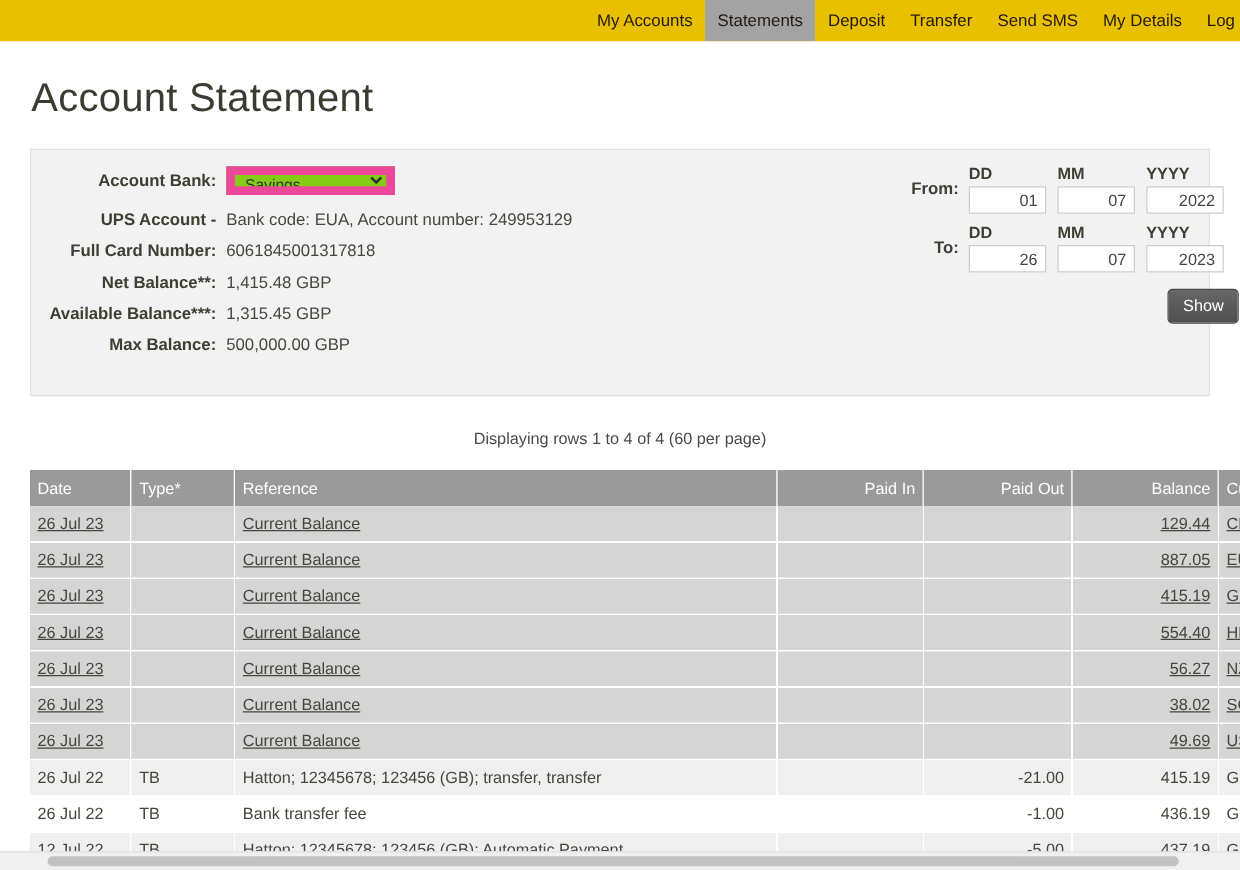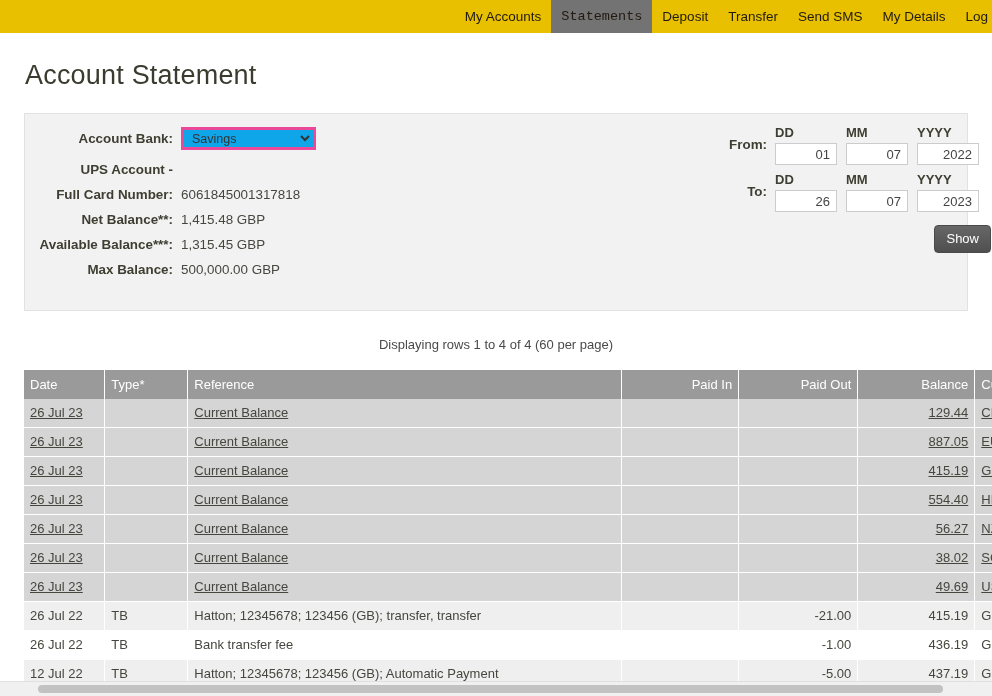--- a/index.html
+++ b/index.html
@@ -27,31 +27,30 @@
   .nav-item {
     display: flex;
     align-items: center;
     padding: 0 10px;
     font-size: 13.5px;
     color: #221a10;
     white-space: nowrap;
     cursor: pointer;
   }
   .nav-item.active {
-    background: #737373;
-    font-family: Liberation Mono, monospace;
+    background: #a3a3a3;
   }
   .nav-item:last-child { padding-right: 4px; }
 
   
   .page {
     padding: 0 24px;
   }
   .page-title {
-    font-size: 27px;
+    font-size: 32px;
     font-weight: normal;
     color: #3b3b2f;
     margin: 27px 0 0 1px;
     letter-spacing: .2px;
   }
 
   
   .panel {
     margin-top: 22px;
     background: #f2f2f2;
@@ -86,22 +85,22 @@
   }
   .field-row.select-row { margin-bottom: 11px; }
   .field-row.select-row .field-label { padding-top: 3px; }
 
   select.account-select {
     width: 135px;
     height: 23px;
     font-family: "Liberation Sans", sans-serif;
     font-size: 12.5px;
     color: #333;
-    background: #0ea5e9;
-    border: 3px solid #ec4899;
+    background: #84cc16;
+    border: 7px solid #ec4899;
     padding-left: 4px;
     border-radius: 0;
   }
 
   
   .panel-right {
     position: absolute;
     left: 694px;
     top: 11px;
   }
@@ -268,20 +267,21 @@
         <div class="field-label">Account Bank:</div>
         <div class="field-value">
           <select class="account-select">
             <option>Savings</option>
           </select>
         </div>
       </div>
 
       <div class="field-row">
         <div class="field-label">UPS Account -</div>
+        <div class="field-value">Bank code: EUA, Account number: 249953129</div>
       </div>
 
       <div class="field-row">
         <div class="field-label">Full Card Number:</div>
         <div class="field-value">6061845001317818</div>
       </div>
 
       <div class="field-row">
         <div class="field-label">Net Balance**:</div>
         <div class="field-value">1,415.48  GBP</div>

